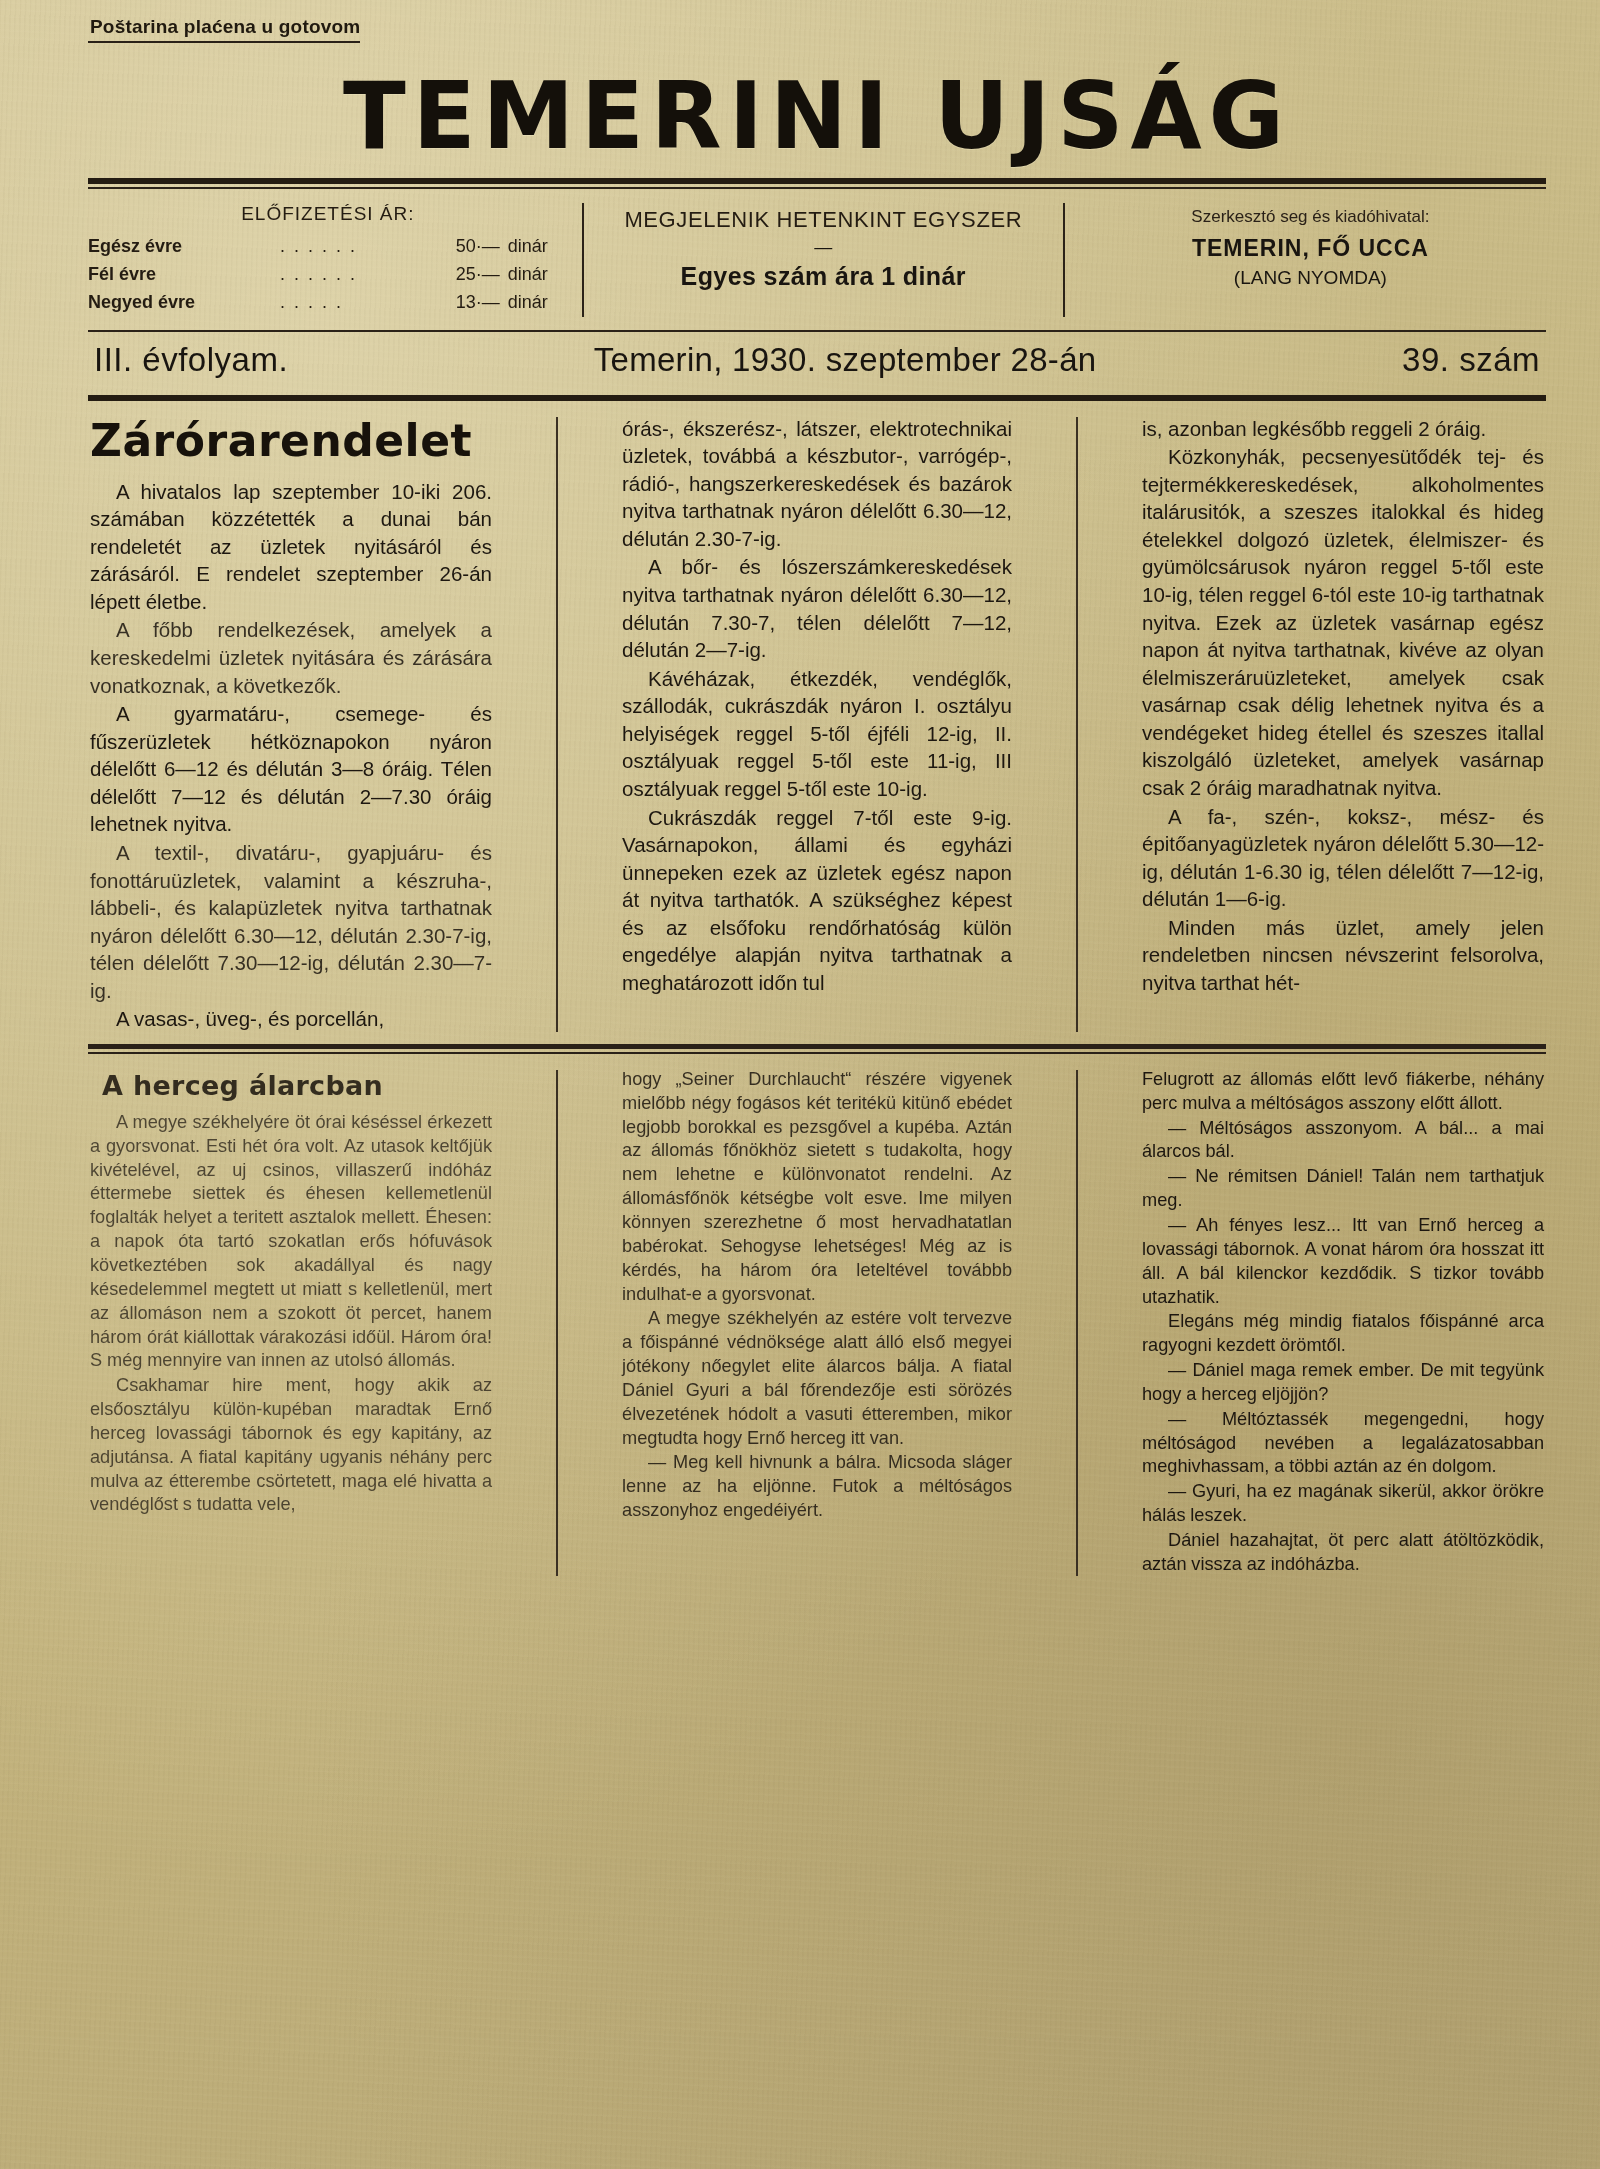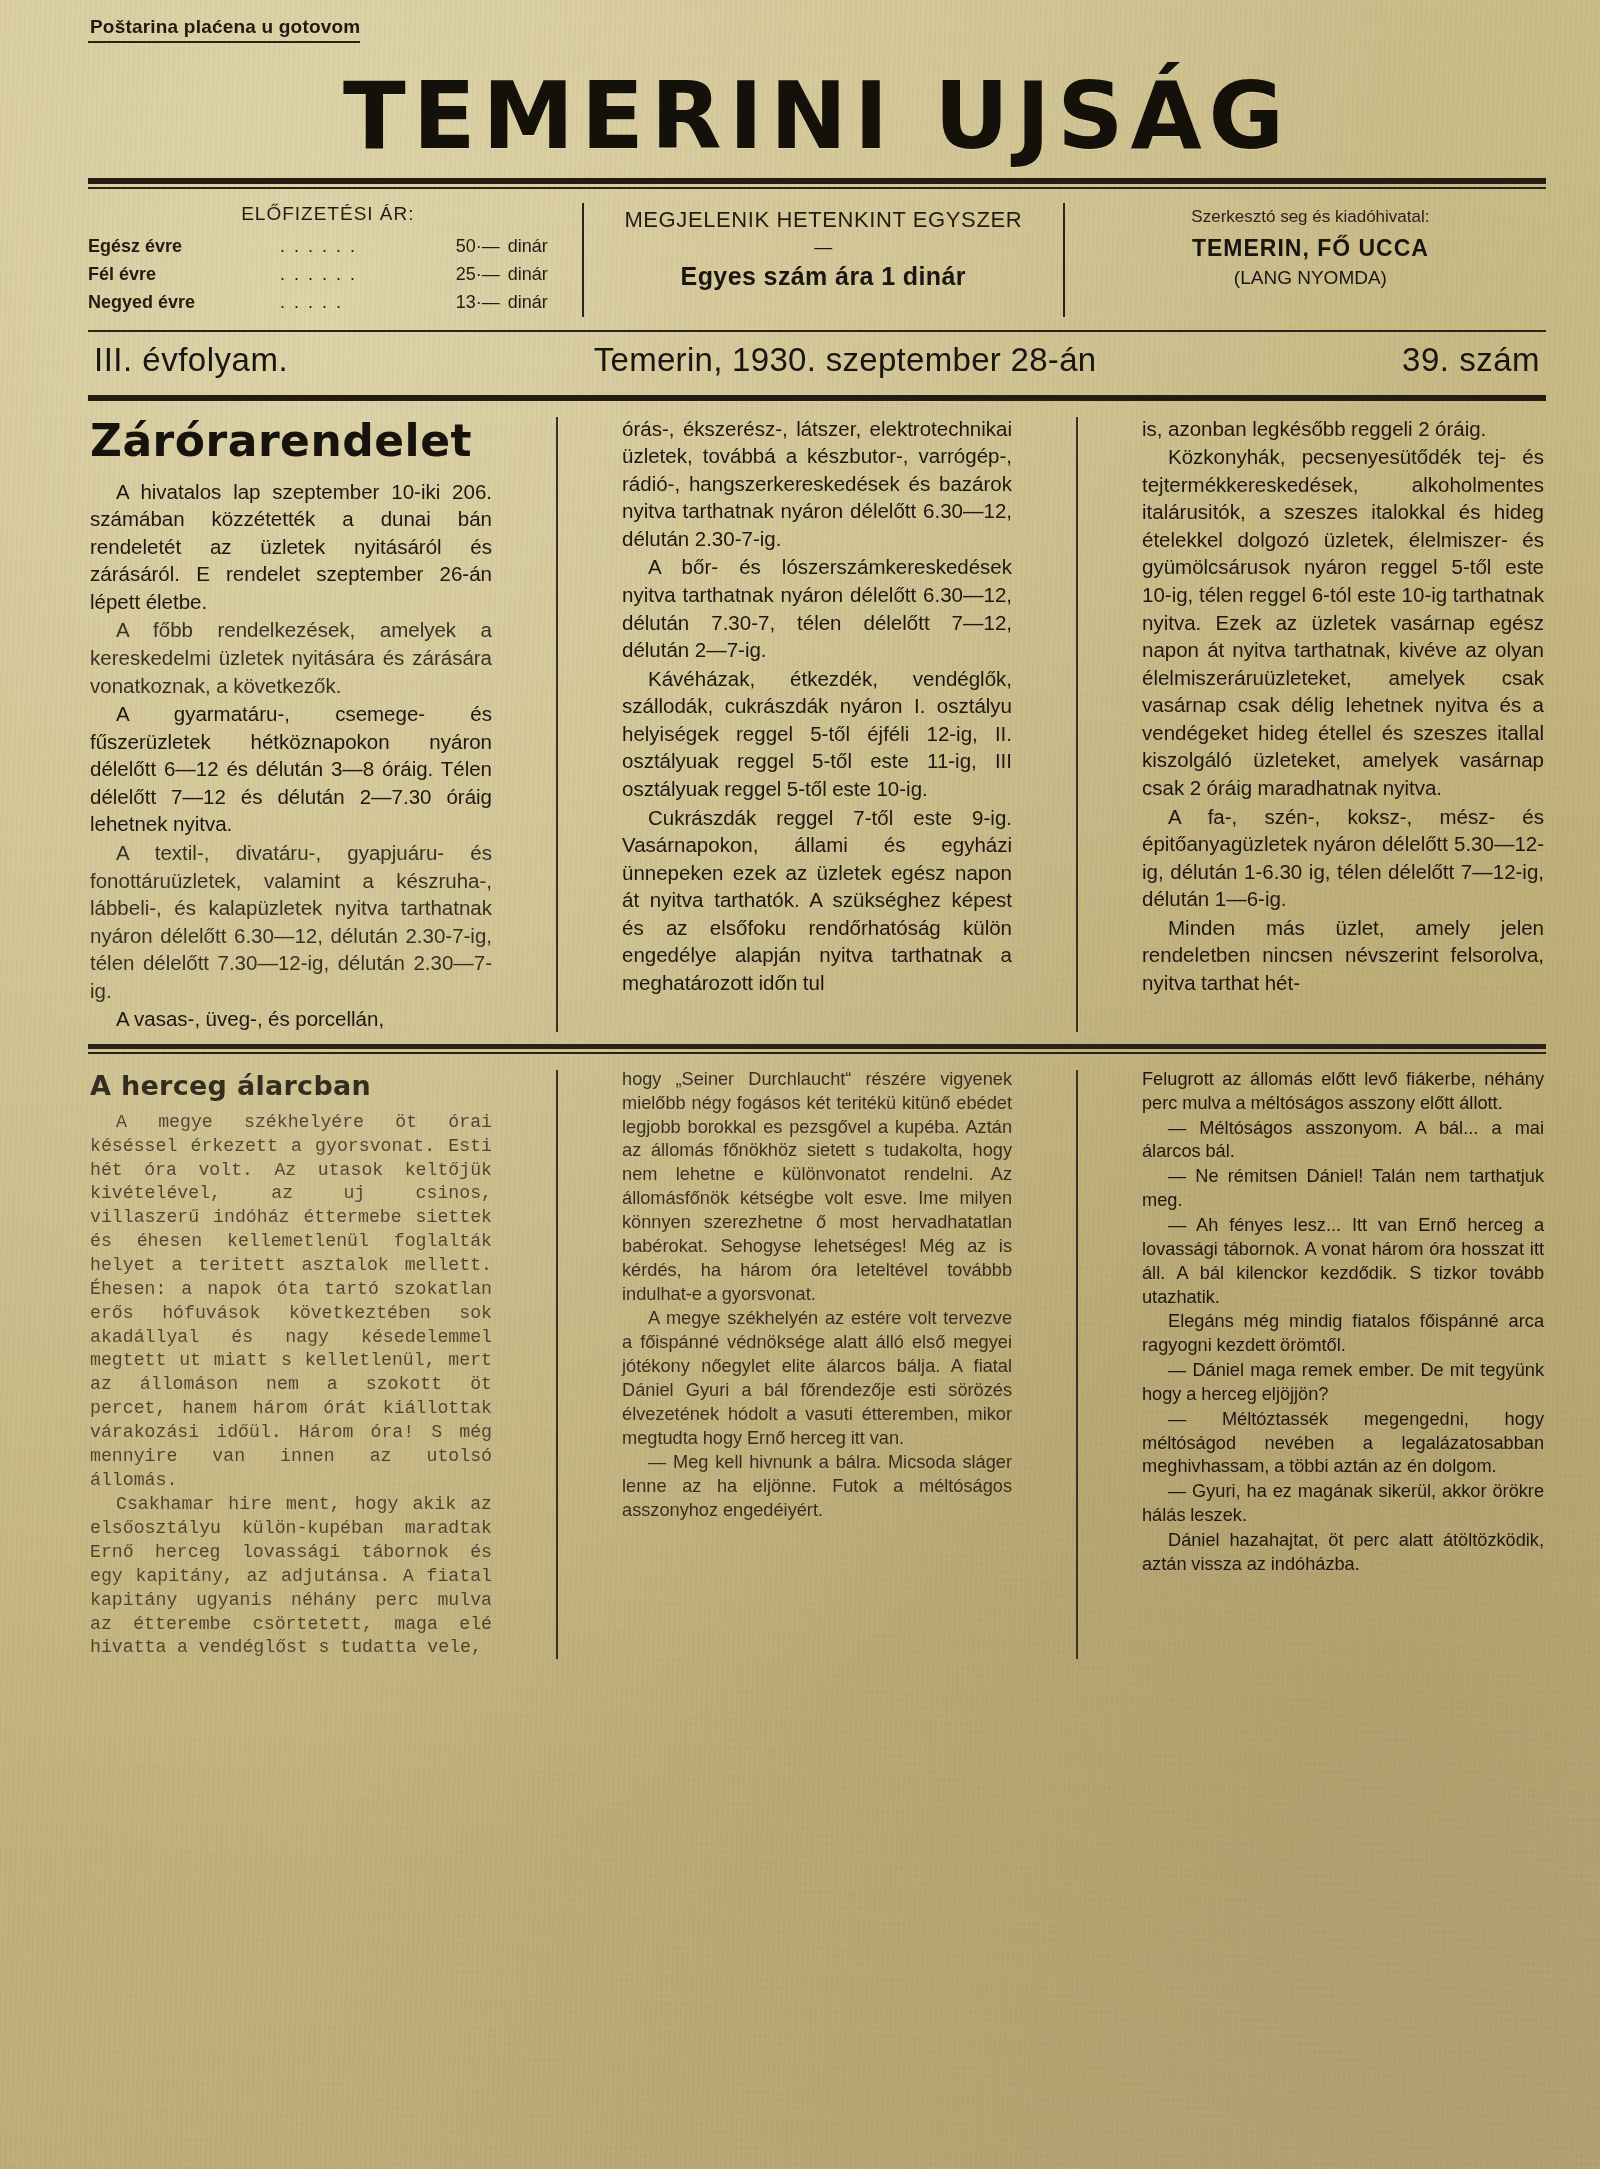--- a/index.html
+++ b/index.html
@@ -186,30 +186,30 @@
   }
   .midrule2 {
     height: 2px;
     background: #2a2118;
     margin: 3px 0 12px 0;
   }
 
   .subhead {
     font-family: "DejaVu Sans", sans-serif;
     font-size: 27px;
-    margin: 2px 0 10px 0;
+    margin: 2px 0 10px 12px;
     color: #1b150d;
     letter-spacing: 0.3px;
   }
   p.body.small {
     font-size: 18.2px;
     line-height: 1.31;
   }
   .faded { opacity: 0.86; }
-  .faded2 { opacity: 0.72; font-family: Liberation Mono, monospace; }
+  .faded2 { opacity: 0.72; }
 </style>
 </head>
 <body>
 
 <div class="page">
   <div class="grain"></div>
   <div class="sheet">
 
     <div>
       <div class="postage">Poštarina plaćena u gotovom</div>

